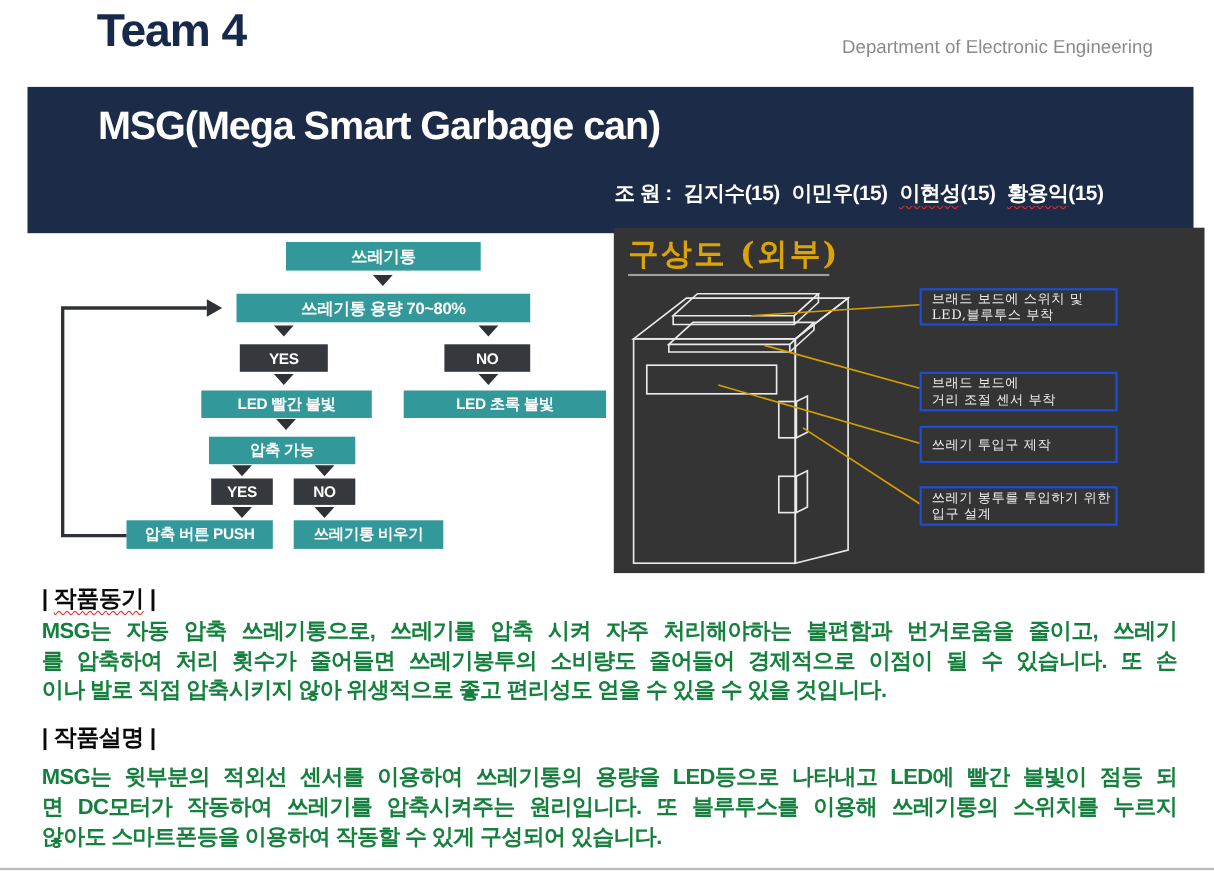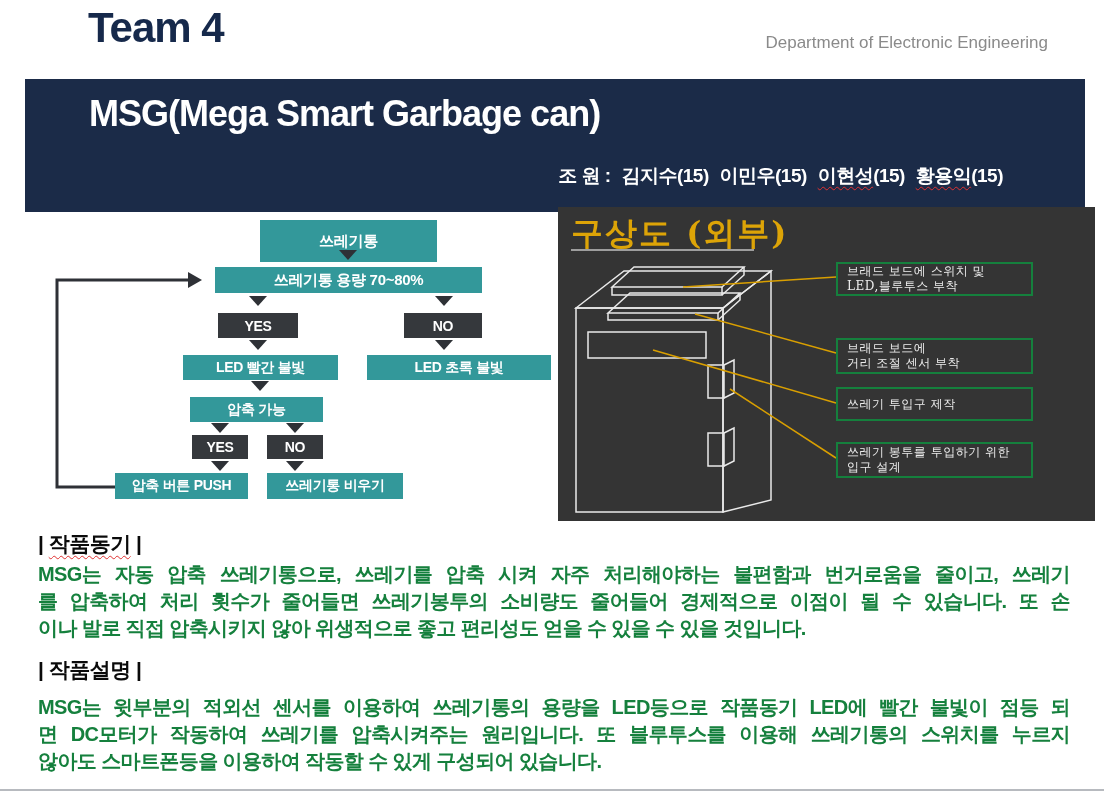--- a/index.html
+++ b/index.html
@@ -23,24 +23,24 @@
   .node{position:absolute;display:flex;align-items:center;justify-content:center;
         color:#fff;font-weight:700;font-size:14px;letter-spacing:-0.3px;white-space:nowrap;}
   .teal{background:#33989a;}
   .dark{background:#35383c;}
   .tri{position:absolute;width:0;height:0;border-left:9px solid transparent;
        border-right:9px solid transparent;border-top:10px solid #2e3136;}
   .flow-svg{position:absolute;left:0;top:0;pointer-events:none;}
 
   
   .panel{position:absolute;left:558px;top:207px;width:537px;height:314px;background:#343434;}
-  .panel-title{position:absolute;left:13px;top:5px;font-size:32px;font-weight:700;color:#dda407;
+  .panel-title{position:absolute;left:13px;top:5px;font-size:28px;font-weight:700;color:#dda407;
                font-family:"DejaVu Serif", serif;letter-spacing:2px;}
   .panel-underline{position:absolute;left:13px;top:42px;width:183px;height:2px;background:#9e9e9e;}
-  .callout{position:absolute;left:278px;width:197px;border:2px solid #15803d;display:flex;
+  .callout{position:absolute;left:278px;width:180px;border:2px solid #1d4ed8;display:flex;
            flex-direction:column;justify-content:center;padding-left:9px;box-sizing:border-box;
            color:#ededed;font-size:12px;line-height:15px;font-family:"DejaVu Serif", serif;letter-spacing:0.5px;}
   .c1{top:55px;height:34px;}
   .c2{top:131px;height:36px;}
   .c3{top:180px;height:34px;}
   .c4{top:235px;height:36px;}
   .wire{position:absolute;left:0;top:0;}
 
   
   .sec-h{position:absolute;left:38px;font-size:21px;font-weight:800;color:#0a0a0a;letter-spacing:-0.5px;}
@@ -63,21 +63,21 @@
     <div class="banner-title">MSG(Mega Smart Garbage can)</div>
     <div class="members">
       <span>조 원 :</span>
       <span>김지수(15)</span>
       <span>이민우(15)</span>
       <span class="glue wavy">이현성</span><span>(15)</span>
       <span class="glue wavy">황용익</span><span class="glue">(15)</span>
     </div>
   </div>
 
-  <div class="node teal" style="left:260px;top:220px;width:177px;height:42px;font-size:15px;">쓰레기통</div>
+  <div class="node teal" style="left:260px;top:220px;width:177px;height:26px;font-size:15px;">쓰레기통</div>
   <div class="node teal" style="left:215px;top:267px;width:267px;height:26px;font-size:15px;">쓰레기통 용량 70~80%</div>
   <div class="node dark" style="left:218px;top:313px;width:80px;height:25px;">YES</div>
   <div class="node dark" style="left:404px;top:313px;width:78px;height:25px;">NO</div>
   <div class="node teal" style="left:183px;top:355px;width:155px;height:25px;">LED 빨간 불빛</div>
   <div class="node teal" style="left:367px;top:355px;width:184px;height:25px;">LED 초록 불빛</div>
   <div class="node teal" style="left:190px;top:397px;width:133px;height:25px;">압축 가능</div>
   <div class="node dark" style="left:192px;top:435px;width:56px;height:24px;">YES</div>
   <div class="node dark" style="left:267px;top:435px;width:56px;height:24px;">NO</div>
   <div class="node teal" style="left:115px;top:473px;width:133px;height:26px;">압축 버튼 PUSH</div>
   <div class="node teal" style="left:267px;top:473px;width:136px;height:26px;">쓰레기통 비우기</div>
@@ -151,19 +151,19 @@
   <div class="para" style="top:561px;">
     <div class="pline fill">MSG는 자동 압축 쓰레기통으로, 쓰레기를 압축 시켜 자주 처리해야하는 불편함과 번거로움을 줄이고, 쓰레기</div>
     <div class="pline fill">를 압축하여 처리 횟수가 줄어들면 쓰레기봉투의 소비량도 줄어들어 경제적으로 이점이 될 수 있습니다. 또 손</div>
     <div class="pline">이나 발로 직접 압축시키지 않아 위생적으로 좋고 편리성도 얻을 수 있을 수 있을 것입니다.</div>
   </div>
 
   <div class="sec-h" style="top:656px;">
     <span>| </span><span>작품설명</span><span> |</span>
   </div>
   <div class="para" style="top:694px;">
-    <div class="pline fill">MSG는 윗부분의 적외선 센서를 이용하여 쓰레기통의 용량을 LED등으로 작품동기 LED에 빨간 불빛이 점등 되</div>
+    <div class="pline fill">MSG는 윗부분의 적외선 센서를 이용하여 쓰레기통의 용량을 LED등으로 나타내고 LED에 빨간 불빛이 점등 되</div>
     <div class="pline fill">면 DC모터가 작동하여 쓰레기를 압축시켜주는 원리입니다. 또 블루투스를 이용해 쓰레기통의 스위치를 누르지</div>
     <div class="pline">않아도 스마트폰등을 이용하여 작동할 수 있게 구성되어 있습니다.</div>
   </div>
 
   <div class="bottom-rule"></div>
 </div>
 
 </body></html>

